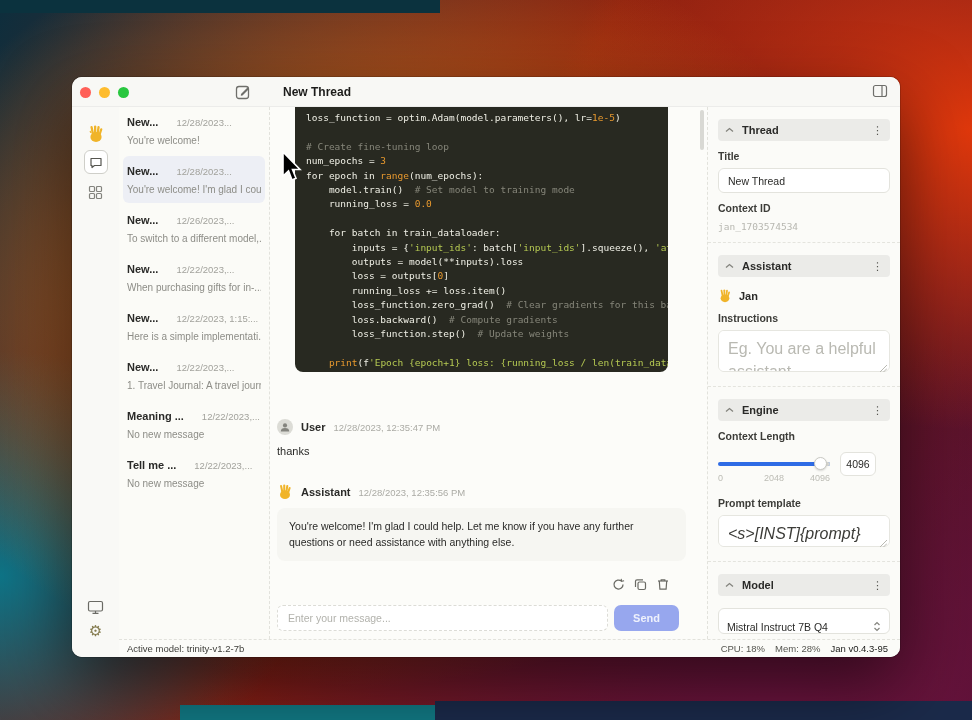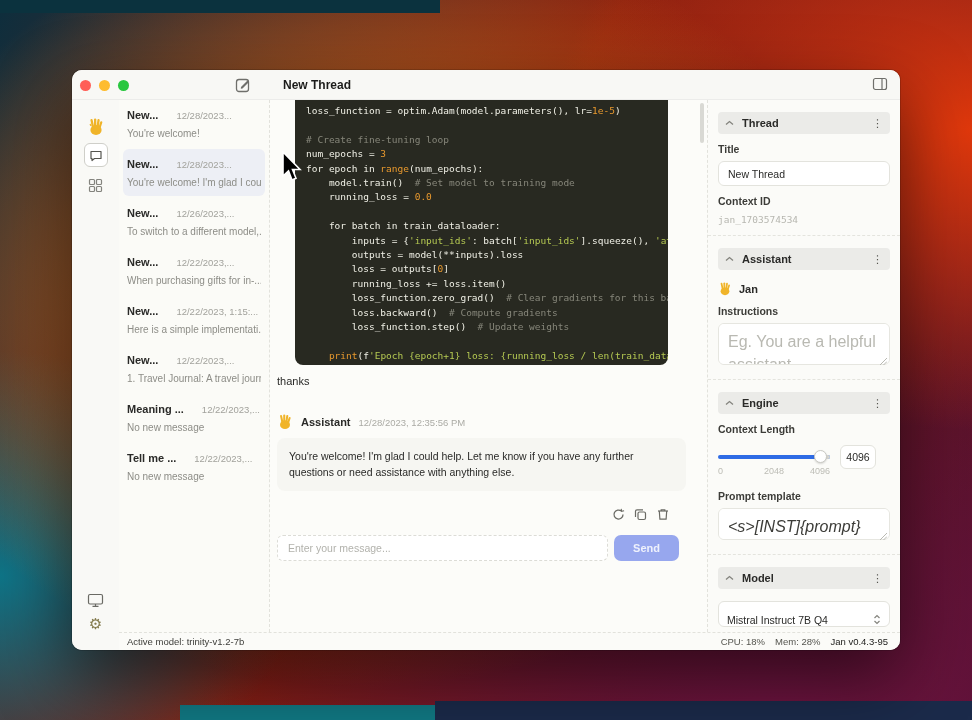--- a/index.html
+++ b/index.html
@@ -14,21 +14,21 @@
       radial-gradient(600px 450px at 0% 80%, #0e7487 0%, rgba(14,116,135,0) 50%),
       radial-gradient(900px 600px at 80% 100%, #6d1440 0%, rgba(109,20,64,0) 65%),
       linear-gradient(120deg, #0d2e3d 0%, #8a2010 45%, #4a0f2e 100%);
   }
   .wp-strip-top    { position:absolute; left:0; top:0; width:440px; height:13px; background:#0b323e; }
   .wp-strip-botl   { position:absolute; left:180px; bottom:0; width:255px; height:15px; background:#117883; }
   .wp-strip-botr   { position:absolute; left:435px; bottom:0; width:537px; height:19px; background:#1b2a4a; }
 
   
   .window {
-    position:absolute; left:72px; top:70px; width:828px; height:580px;
+    position:absolute; left:72px; top:77px; width:828px; height:580px;
     background:#fbfbf8; border-radius:10px; overflow:hidden;
     box-shadow:0 28px 70px rgba(0,0,0,.55), 0 0 0 1px rgba(0,0,0,.15);
   }
   .titlebar { position:absolute; left:0; top:0; right:0; height:30px; background:#f8f8f5; border-bottom:1px solid #ececea; }
   .lights { position:absolute; left:8px; top:10px; display:flex; gap:8px; }
   .light { width:11px; height:11px; border-radius:50%; }
   .light.red{background:#ff5f57;} .light.yellow{background:#febc2e;} .light.green{background:#29c73f;}
   .compose-btn { position:absolute; left:162px; top:6px; width:20px; height:20px; cursor:pointer; color:#6f6f6b; }
   .win-title { position:absolute; left:211px; top:8px; font-size:12px; font-weight:bold; color:#1c1c1a; }
   .toggle-btn { position:absolute; right:10px; top:7px; width:18px; height:16px; color:#6f6f6b; }
@@ -263,20 +263,30 @@
           </div>
           <div class="t-preview">No new message</div>
         </div>
       </div>
 
     <div class="chat-col">
       <div class="chat-scrollbar"></div>
 
       <pre class="code-block"><div class="code-line"><span class="tok-p">loss_function = optim.Adam(model.parameters(), lr=</span><span class="tok-n">1e-5</span><span class="tok-p">)</span></div><div class="code-line">&nbsp;</div><div class="code-line"><span class="tok-c"># Create fine-tuning loop</span></div><div class="code-line"><span class="tok-p">num_epochs = </span><span class="tok-n">3</span></div><div class="code-line"><span class="tok-p">for epoch in </span><span class="tok-k">range</span><span class="tok-p">(num_epochs):</span></div><div class="code-line"><span class="tok-p">    model.train()  </span><span class="tok-c"># Set model to training mode</span></div><div class="code-line"><span class="tok-p">    running_loss = </span><span class="tok-n">0.0</span></div><div class="code-line">&nbsp;</div><div class="code-line"><span class="tok-p">    for batch in train_dataloader:</span></div><div class="code-line"><span class="tok-p">        inputs = {</span><span class="tok-s">'input_ids'</span><span class="tok-p">: batch[</span><span class="tok-s">'input_ids'</span><span class="tok-p">].squeeze(), </span><span class="tok-s">'attentio</span></div><div class="code-line"><span class="tok-p">        outputs = model(**inputs).loss</span></div><div class="code-line"><span class="tok-p">        loss = outputs[</span><span class="tok-n">0</span><span class="tok-p">]</span></div><div class="code-line"><span class="tok-p">        running_loss += loss.item()</span></div><div class="code-line"><span class="tok-p">        loss_function.zero_grad()  </span><span class="tok-c"># Clear gradients for this batch</span></div><div class="code-line"><span class="tok-p">        loss.backward()  </span><span class="tok-c"># Compute gradients</span></div><div class="code-line"><span class="tok-p">        loss_function.step()  </span><span class="tok-c"># Update weights</span></div><div class="code-line">&nbsp;</div><div class="code-line"><span class="tok-k">    print</span><span class="tok-p">(f</span><span class="tok-s">'Epoch {epoch+1} loss: {running_loss / len(train_dataloade</span></div></pre>
 
+      <div class="msg-row user">
+        <div class="avatar-circle">
+          <svg width="10" height="10" viewBox="0 0 10 10" fill="#84847e">
+            <circle cx="5" cy="3.4" r="2.1"></circle>
+            <path d="M0.8 9.4 a4.2 3.4 0 0 1 8.4 0 z"></path>
+          </svg>
+        </div>
+        <span class="msg-role">User</span>
+        <span class="msg-time">12/28/2023, 12:35:47 PM</span>
+      </div>
       <div class="msg-plain">thanks</div>
 
       <div class="msg-row assistant">
         <span>
           <svg width="16" height="16" viewBox="0 0 18 18">
             <g fill="#f0b429">
               <rect x="4" y="1" width="2.3" height="9" rx="1.1" transform="rotate(-12 5 5)"></rect>
               <rect x="7" y="0.5" width="2.3" height="10" rx="1.1"></rect>
               <rect x="10" y="1" width="2.3" height="9.5" rx="1.1" transform="rotate(8 11 5)"></rect>
               <rect x="12.6" y="3" width="2.2" height="7.5" rx="1.1" transform="rotate(18 13 6)"></rect>

